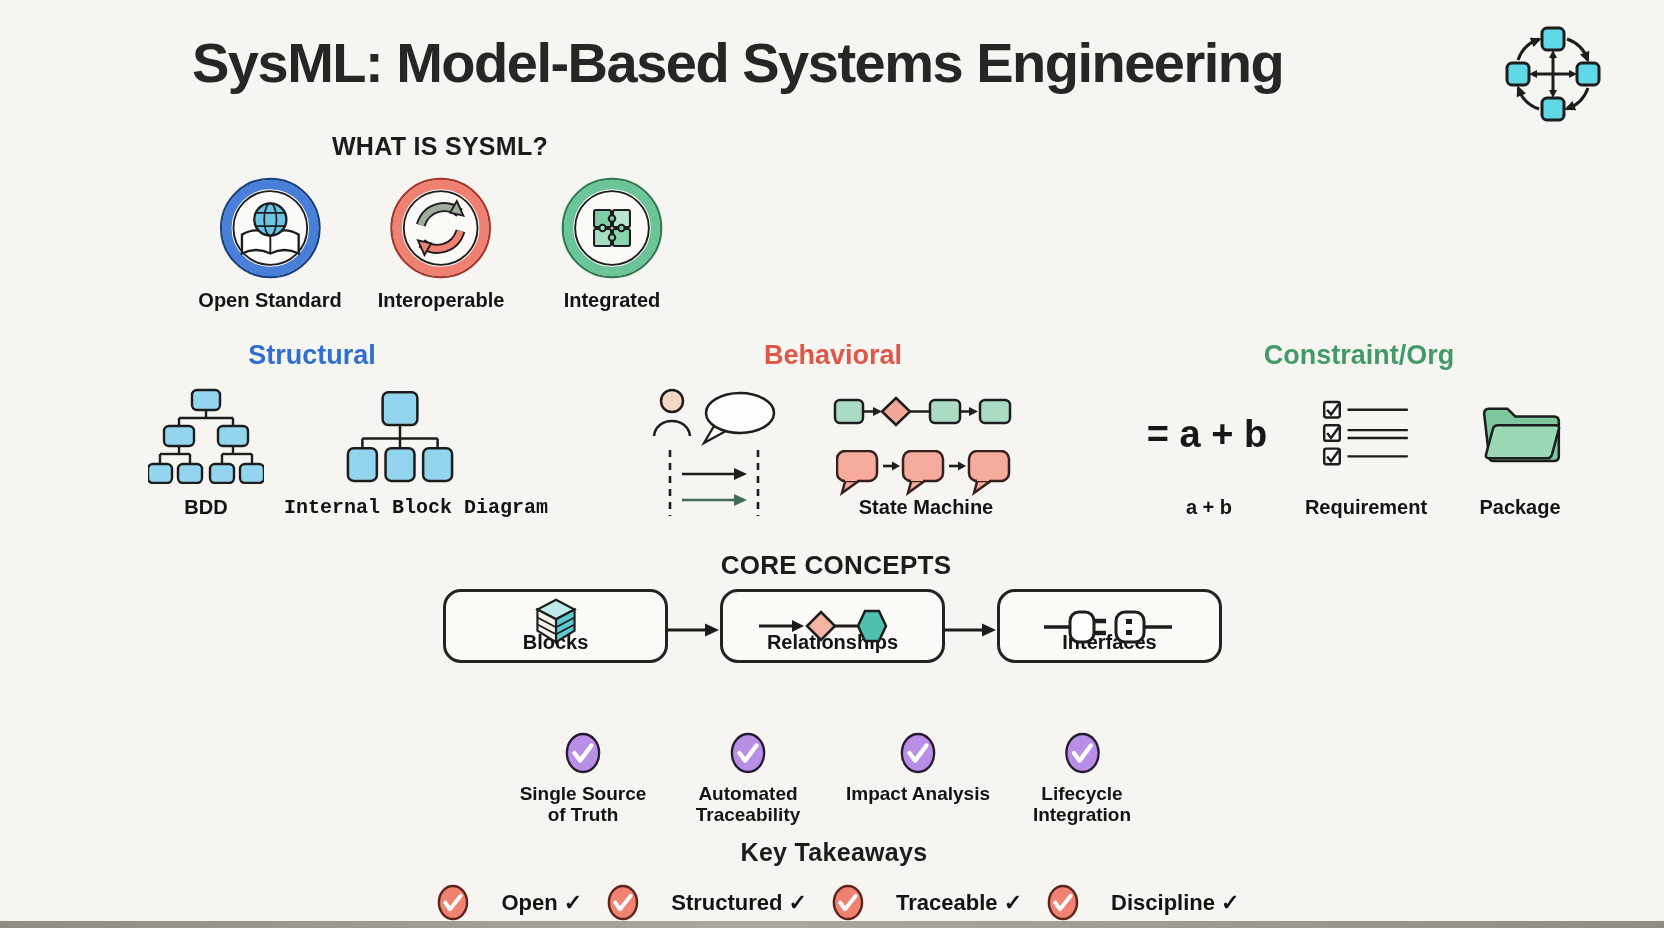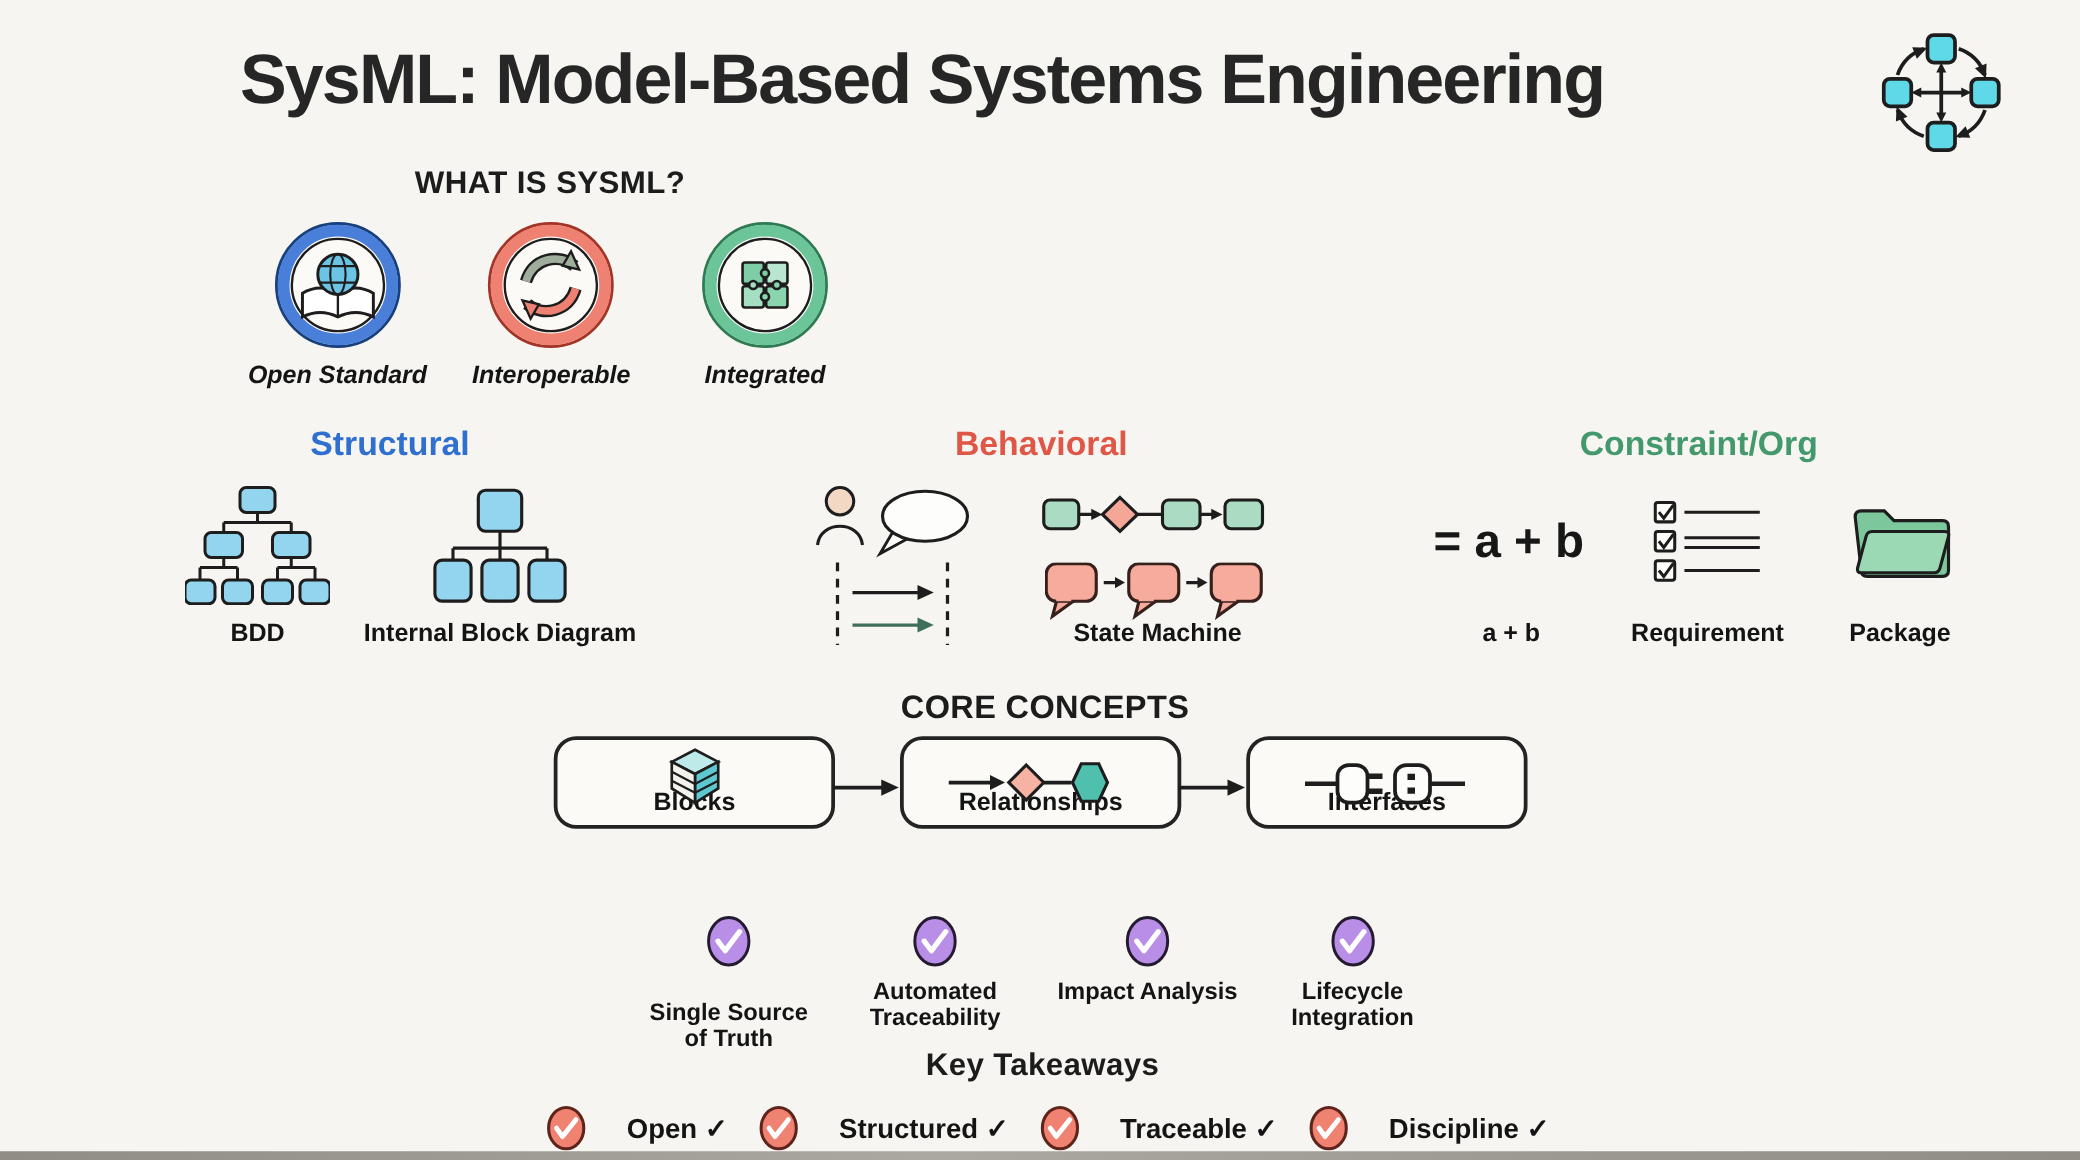--- a/index.html
+++ b/index.html
@@ -9,21 +9,21 @@
     font-family:"Liberation Sans",sans-serif;
     color:#1f1f1f;
   }
   .abs{position:absolute;}
   .ctr{transform:translateX(-50%);text-align:center;}
   .title{left:192px;top:30px;font-size:56px;font-weight:700;letter-spacing:-1.5px;color:#262626;white-space:nowrap;}
   .h-caps{font-weight:700;color:#1c1c1c;letter-spacing:.3px;white-space:nowrap;}
   .col-h{font-weight:700;font-size:27px;white-space:nowrap;}
   .lbl{font-weight:700;font-size:20px;color:#141414;text-align:center;white-space:nowrap;}
   .circ-item{display:flex;flex-direction:column;align-items:center;}
-  .circ-item .lbl{margin-top:9px;font-style:italic;}
+  .circ-item .lbl{margin-top:9px;}
   .formula{font-weight:700;font-size:38px;color:#171717;white-space:nowrap;transform:translate(-50%,-50%);}
   .box{
     width:225px;height:74px;border:3px solid #232323;border-radius:18px;
     background:#fbfaf6;display:flex;flex-direction:column;align-items:center;justify-content:flex-end;
     box-sizing:border-box;padding-bottom:6px;
   }
   .box .icon-slot{position:absolute;top:6px;left:50%;transform:translateX(-50%);}
   .benefit{display:flex;flex-direction:column;align-items:center;transform:translateX(-50%);}
   .benefit .blabel{margin-top:8px;font-weight:700;font-size:19px;line-height:1.12;text-align:center;color:#141414;}
   .take-row{display:flex;align-items:center;gap:24px;transform:translateX(-50%);}
@@ -156,21 +156,21 @@
         <line x1="95" y1="50" x2="95" y2="60"></line>
       <line x1="56" y1="50" x2="56" y2="60"></line>
     </g>
     <g fill="#93d4ee" stroke="#1d1d1d" stroke-width="2.6">
       <rect x="38" y="2" width="36" height="34" rx="6"></rect>
       <rect x="2" y="60" width="30" height="34" rx="6"></rect>
       <rect x="41" y="60" width="30" height="34" rx="6"></rect>
       <rect x="80" y="60" width="30" height="34" rx="6"></rect>
     </g>
   </svg>
-  <div class="abs ctr lbl" style="left:400px;top:496px;">Internal Block Diagram</div>
+  <div class="abs ctr lbl" style="left:416px;top:496px;font-family:Liberation Mono, monospace;">Internal Block Diagram</div>
 
   <svg class="abs" style="left:648px;top:386px;" width="140" height="132" viewBox="0 0 140 132">
     <circle cx="24" cy="15" r="11" fill="#f3d8c4" stroke="#1d1d1d" stroke-width="2.5"></circle>
     <path d="M6,50 C8,30 40,30 42,50" fill="none" stroke="#1d1d1d" stroke-width="2.5"></path>
     <path d="M66,40 L56,57 L78,45 Z" fill="#fdfdfb" stroke="#1d1d1d" stroke-width="2.3"></path>
     <ellipse cx="92" cy="27" rx="34" ry="20" fill="#fdfdfb" stroke="#1d1d1d" stroke-width="2.5"></ellipse>
     <line x1="22" y1="64" x2="22" y2="130" stroke="#1d1d1d" stroke-width="2.6" stroke-dasharray="7 6"></line>
     <line x1="110" y1="64" x2="110" y2="130" stroke="#1d1d1d" stroke-width="2.6" stroke-dasharray="7 6"></line>
     <line x1="34" y1="88" x2="88" y2="88" stroke="#1d1d1d" stroke-width="2.6"></line>
     <polygon points="86,82 99,88 86,94" fill="#1d1d1d"></polygon>
@@ -290,21 +290,21 @@
         <rect x="72" y="8" width="28" height="30" rx="9" fill="#fdfdfb" stroke="#1d1d1d" stroke-width="3"></rect>
         <rect x="82" y="15" width="6" height="5" fill="#1d1d1d"></rect>
         <rect x="82" y="26" width="6" height="5" fill="#1d1d1d"></rect>
         <line x1="100" y1="23" x2="128" y2="23" stroke="#1d1d1d" stroke-width="3.5"></line>
       </svg>
     </span>
     <div class="lbl">Interfaces</div>
   </div>
 
 
-  <div class="abs benefit" style="left:583px;top:731px;gap:17px;">
+  <div class="abs benefit" style="left:583px;top:731px;">
     <svg width="38" height="44" viewBox="0 0 40 46">
       <ellipse cx="20" cy="23" rx="17" ry="20" fill="#b98ee6" stroke="#241b30" stroke-width="2.5"></ellipse>
       <path d="M11,23 l6,8 l12,-16" fill="none" stroke="#ffffff" stroke-width="4.5" stroke-linecap="round" stroke-linejoin="round"></path>
     </svg>
     <div class="blabel" style="width:142px;">Single Source of Truth</div>
   </div>
   <div class="abs benefit" style="left:748px;top:731px;">
     <svg width="38" height="44" viewBox="0 0 40 46">
       <ellipse cx="20" cy="23" rx="17" ry="20" fill="#b98ee6" stroke="#241b30" stroke-width="2.5"></ellipse>
       <path d="M11,23 l6,8 l12,-16" fill="none" stroke="#ffffff" stroke-width="4.5" stroke-linecap="round" stroke-linejoin="round"></path>

